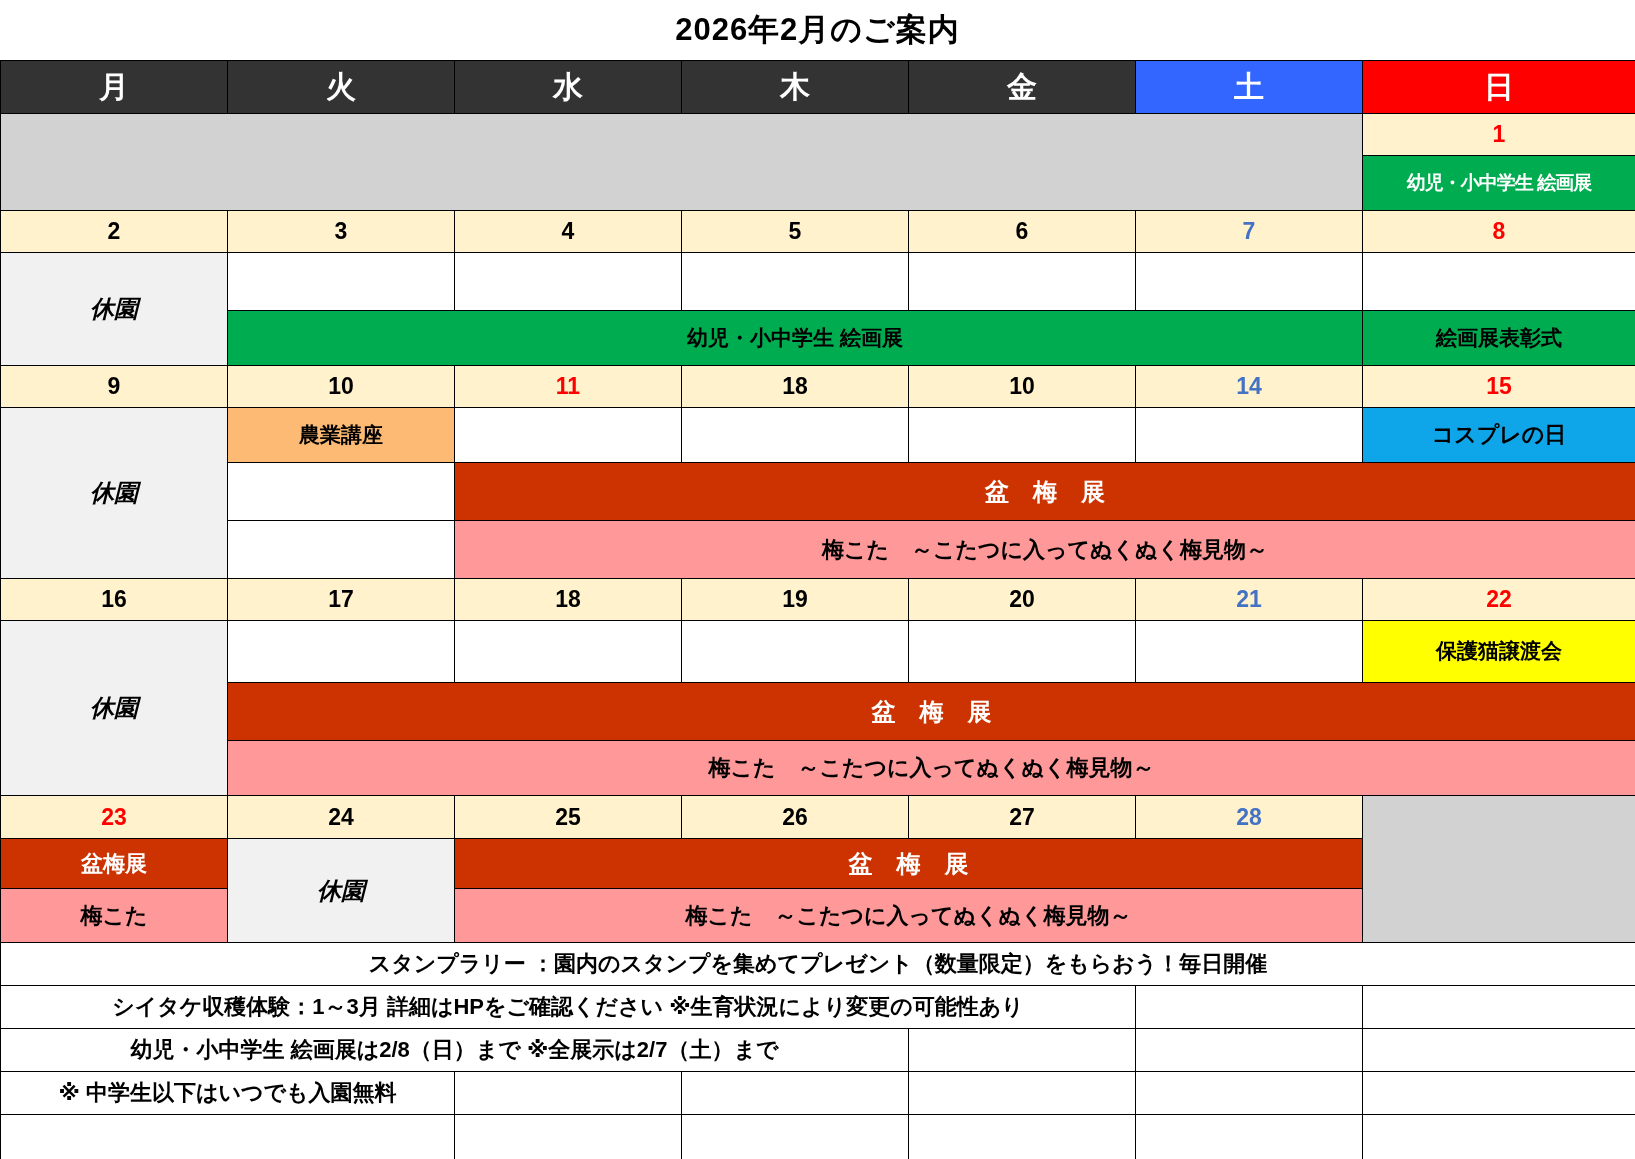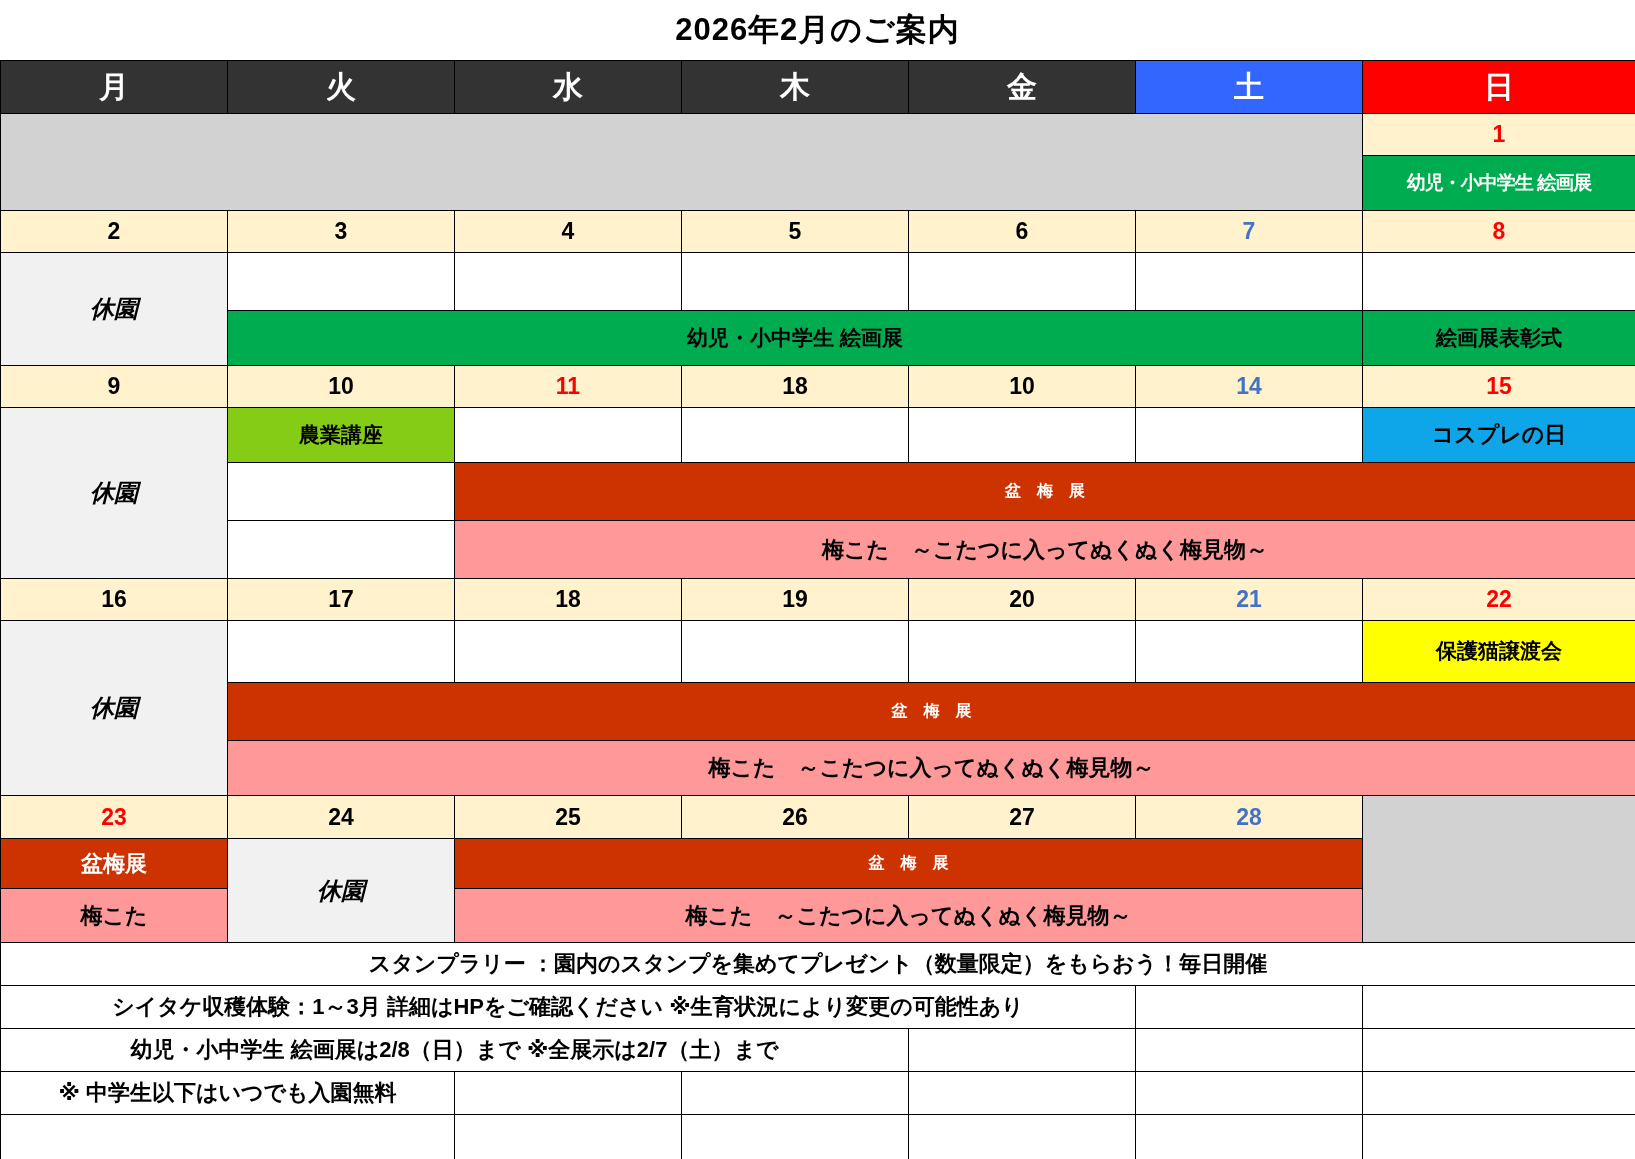--- a/index.html
+++ b/index.html
@@ -39,24 +39,24 @@
   td.num.sunn { color:#FF0000; }
 
   
   td.white  { background:#ffffff; }
   td.gray   { background:#D2D2D2; }
   td.closed { background:#F1F1F1; font-size:24px; color:#000;font-style:italic; }
 
   
   td.green   { background:#00AC50; color:#000; font-size:21px; }
   td.green.wtext { color:#ffffff; font-size:19px; letter-spacing:-1px; }
-  td.bonbai  { background:#CC3300; color:#ffffff; font-size:16px; }
+  td.bonbai  { background:#CC3300; color:#ffffff; font-size:24px; }
   td.bonbai.smtx { font-size:22px; }
   td.umekota { background:#FF9999; color:#000; font-size:22px; }
-  td.nogyo   { background:#84cc16; color:#000; font-size:21px; }
+  td.nogyo   { background:#fdba74; color:#000; font-size:21px; }
   td.cosplay { background:#0ea5e9; color:#000; font-size:22px; }
   td.cat     { background:#FFFF00; color:#000; font-size:21px; }
 
   
   td.note {
     border:1px solid #D9D9D9; border-left:1px solid #000;
     text-align:left; padding-left:8px; font-size:22px; color:#000; background:#fff;
   }
   td.fcell { border:1px solid #D9D9D9; background:#fff; }
 </style>

